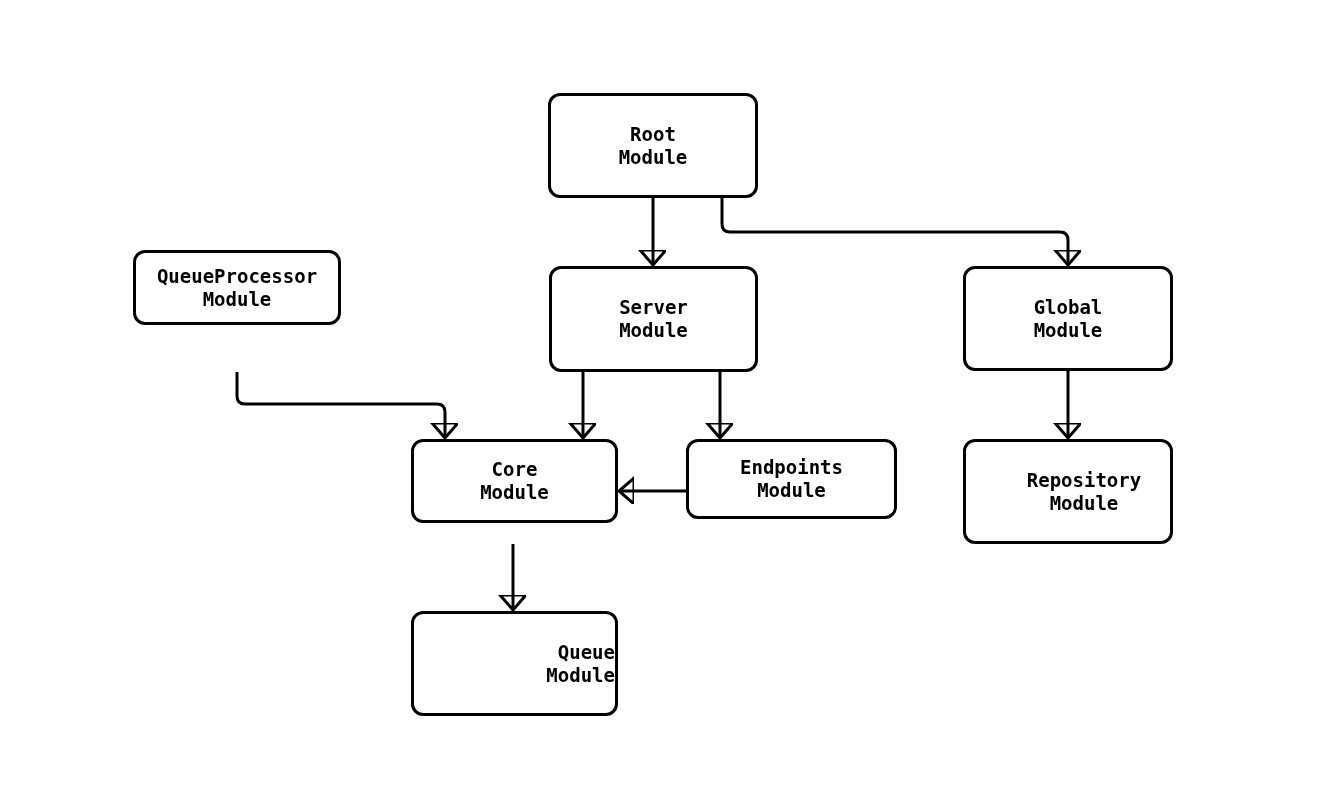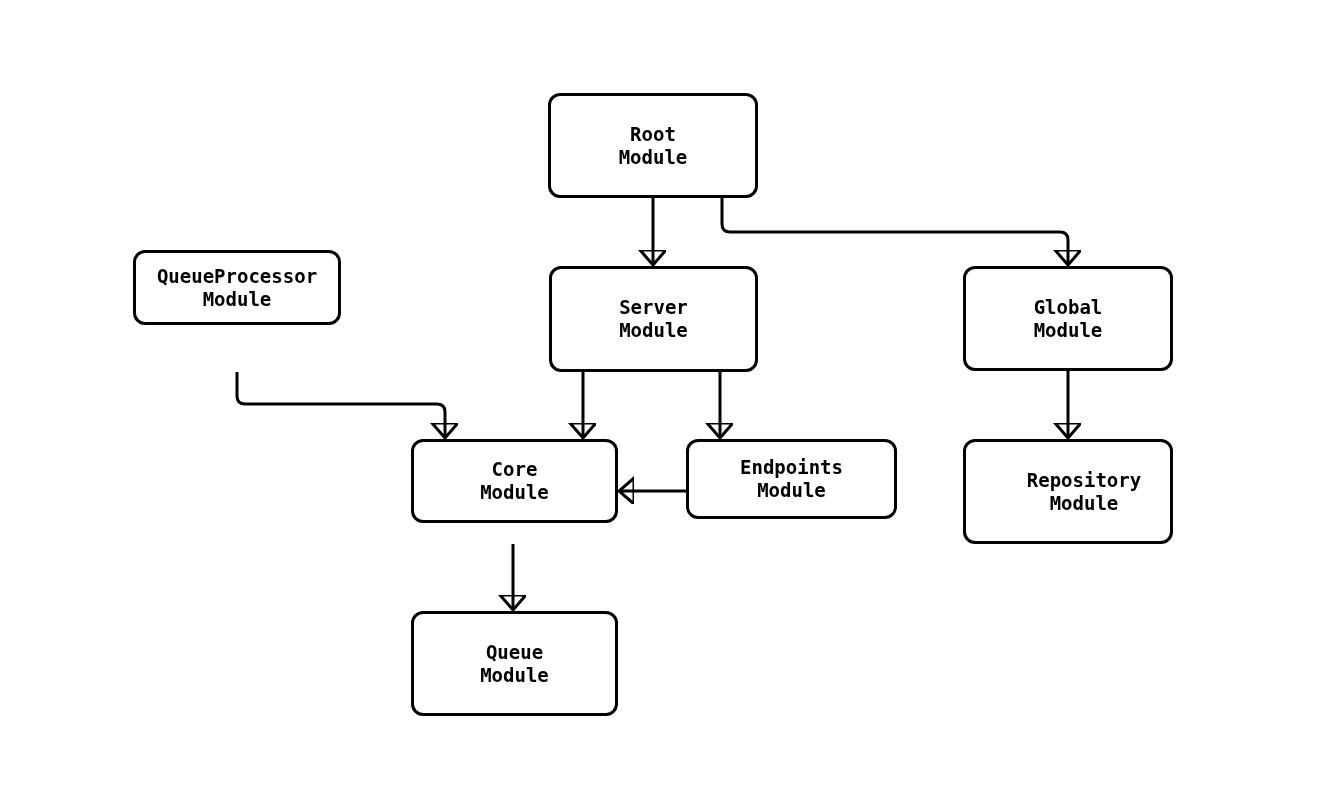--- a/index.html
+++ b/index.html
@@ -46,21 +46,21 @@
   }
   .node span { display: block; }
 
   .node-root          { left: 548px; top: 93px;  width: 210px; height: 105px; }
   .node-queueprocessor{ left: 133px; top: 250px; width: 208px; height: 75px; }
   .node-server        { left: 549px; top: 266px; width: 209px; height: 106px; }
   .node-global        { left: 963px; top: 266px; width: 210px; height: 105px; }
   .node-core          { left: 411px; top: 439px; width: 207px; height: 84px; }
   .node-endpoints     { left: 686px; top: 439px; width: 211px; height: 80px; }
   .node-repository    { left: 963px; top: 439px; width: 210px; height: 105px; padding-left: 32px; }
-  .node-queue         { left: 411px; top: 611px; width: 207px; height: 105px; }
+  .node-queue         { left: 411px; top: 611px; width: 207px; height: 105px; align-items: flex-end; }
 </style>
 </head>
 <body>
 
 <div class="canvas">
 
   <svg class="edges-layer" width="1337" height="809" viewBox="0 0 1337 809" xmlns="http://www.w3.org/2000/svg">
     <defs>
       <marker id="arrowhead" markerUnits="userSpaceOnUse" markerWidth="30" markerHeight="30" refX="14" refY="13" orient="auto">
         <path d="M0,0 L15,13 L0,26 z" fill="#000000" stroke="none"></path>

